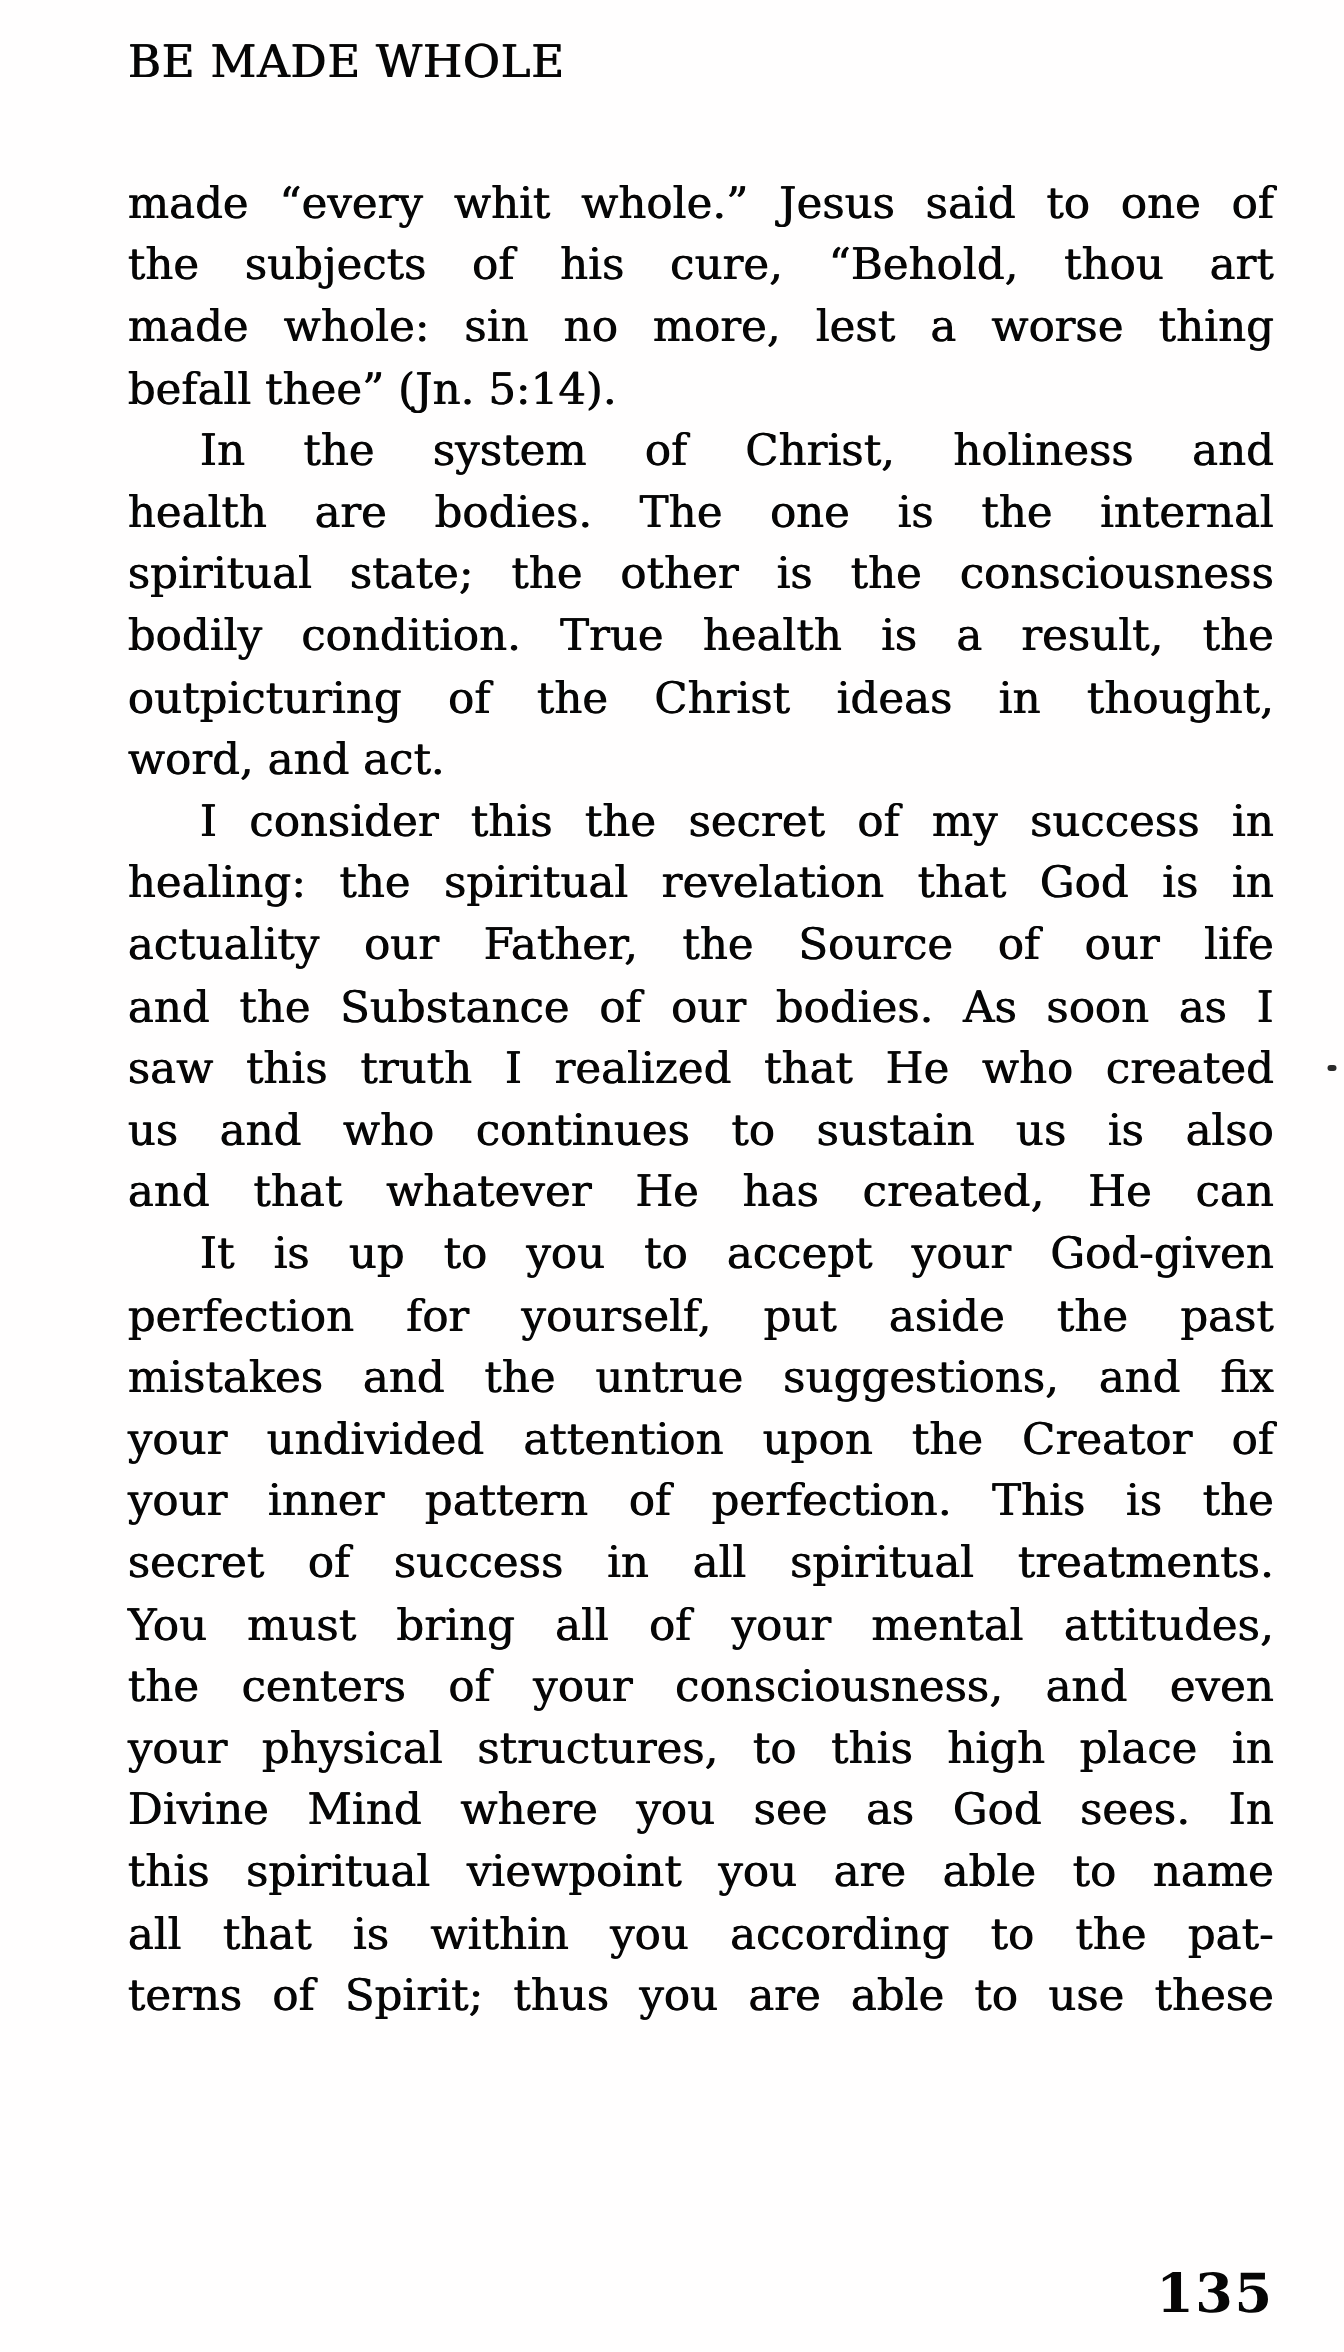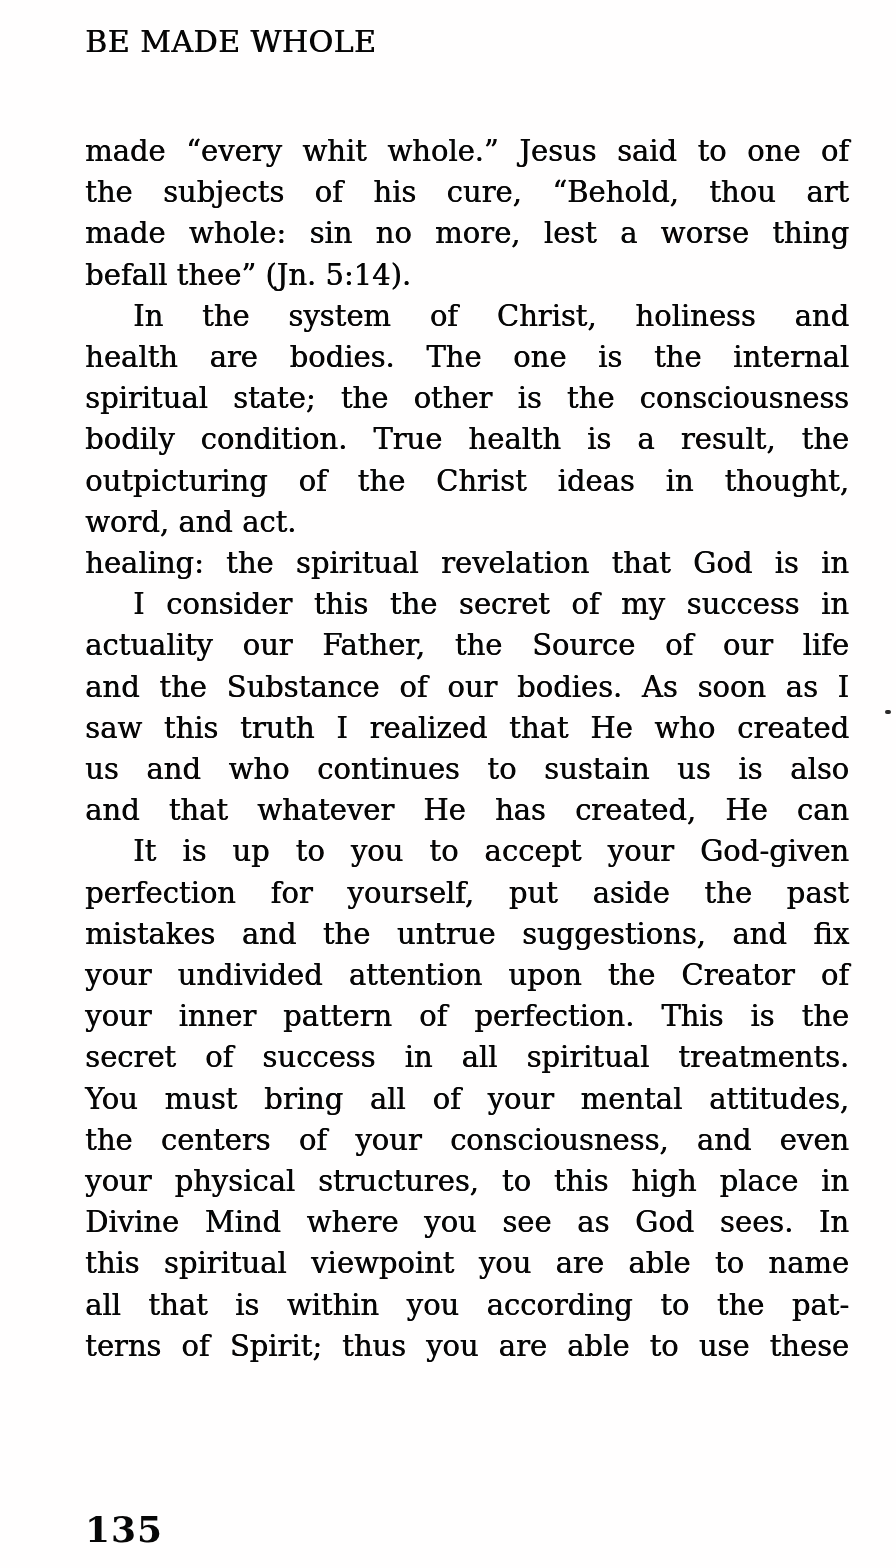--- a/index.html
+++ b/index.html
@@ -29,21 +29,20 @@
     text-shadow: 0.6px 0 0 currentColor;
   }
   .body-text {
     position: absolute;
     left: 85px;
     top: 115px;
     width: 764px;
     font-size: 29px;
     line-height: 41.2px;
     text-shadow: 0.5px 0 0 currentColor;
-    margin-top: 16px;
   }
   .paragraph {
     margin: 0;
     padding: 0;
   }
   .line {
     text-align: justify;
     text-align-last: justify;
     white-space: normal;
   }
@@ -51,21 +50,21 @@
     text-align-last: left;
   }
   .line.indent {
     text-indent: 48px;
   }
   .page-number {
     position: absolute;
     left: 85px;
     top: 1511px;
     width: 764px;
-    text-align: left;
+    text-align: right;
     font-size: 36px;
     font-weight: bold;
     line-height: 1;
     letter-spacing: 1px;
   }
   .scan-speck {
     position: absolute;
     left: 885px;
     top: 710px;
     width: 6px;
@@ -89,22 +88,22 @@
       </div>
       <div class="paragraph">
         <div class="line indent">In the system of Christ, holiness and</div>
         <div class="line">health are bodies. The one is the internal</div>
         <div class="line">spiritual state; the other is the consciousness</div>
         <div class="line">bodily condition. True health is a result, the</div>
         <div class="line">outpicturing of the Christ ideas in thought,</div>
         <div class="line para-end">word, and act.</div>
       </div>
       <div class="paragraph">
+        <div class="line indent">I consider this the secret of my success in</div>
         <div class="line">healing: the spiritual revelation that God is in</div>
-        <div class="line indent">I consider this the secret of my success in</div>
         <div class="line">actuality our Father, the Source of our life</div>
         <div class="line">and the Substance of our bodies. As soon as I</div>
         <div class="line">saw this truth I realized that He who created</div>
         <div class="line">us and who continues to sustain us is also</div>
         <div class="line">and that whatever He has created, He can</div>
       </div>
       <div class="paragraph">
         <div class="line indent">It is up to you to accept your God-given</div>
         <div class="line">perfection for yourself, put aside the past</div>
         <div class="line">mistakes and the untrue suggestions, and fix</div>

